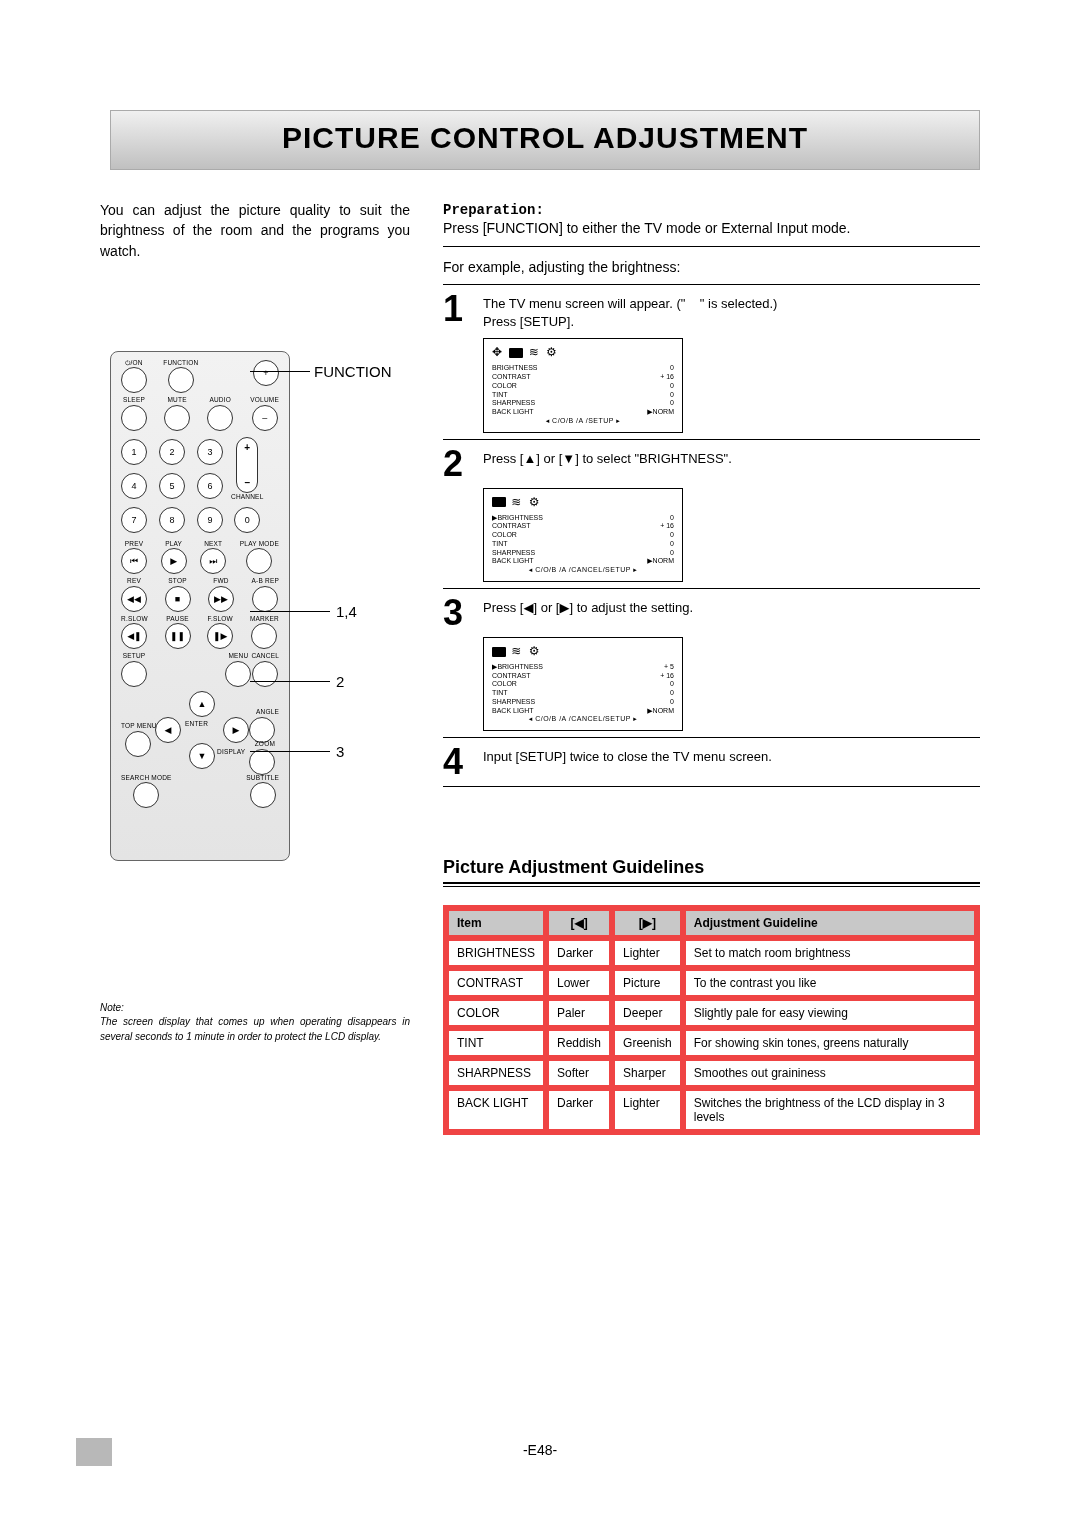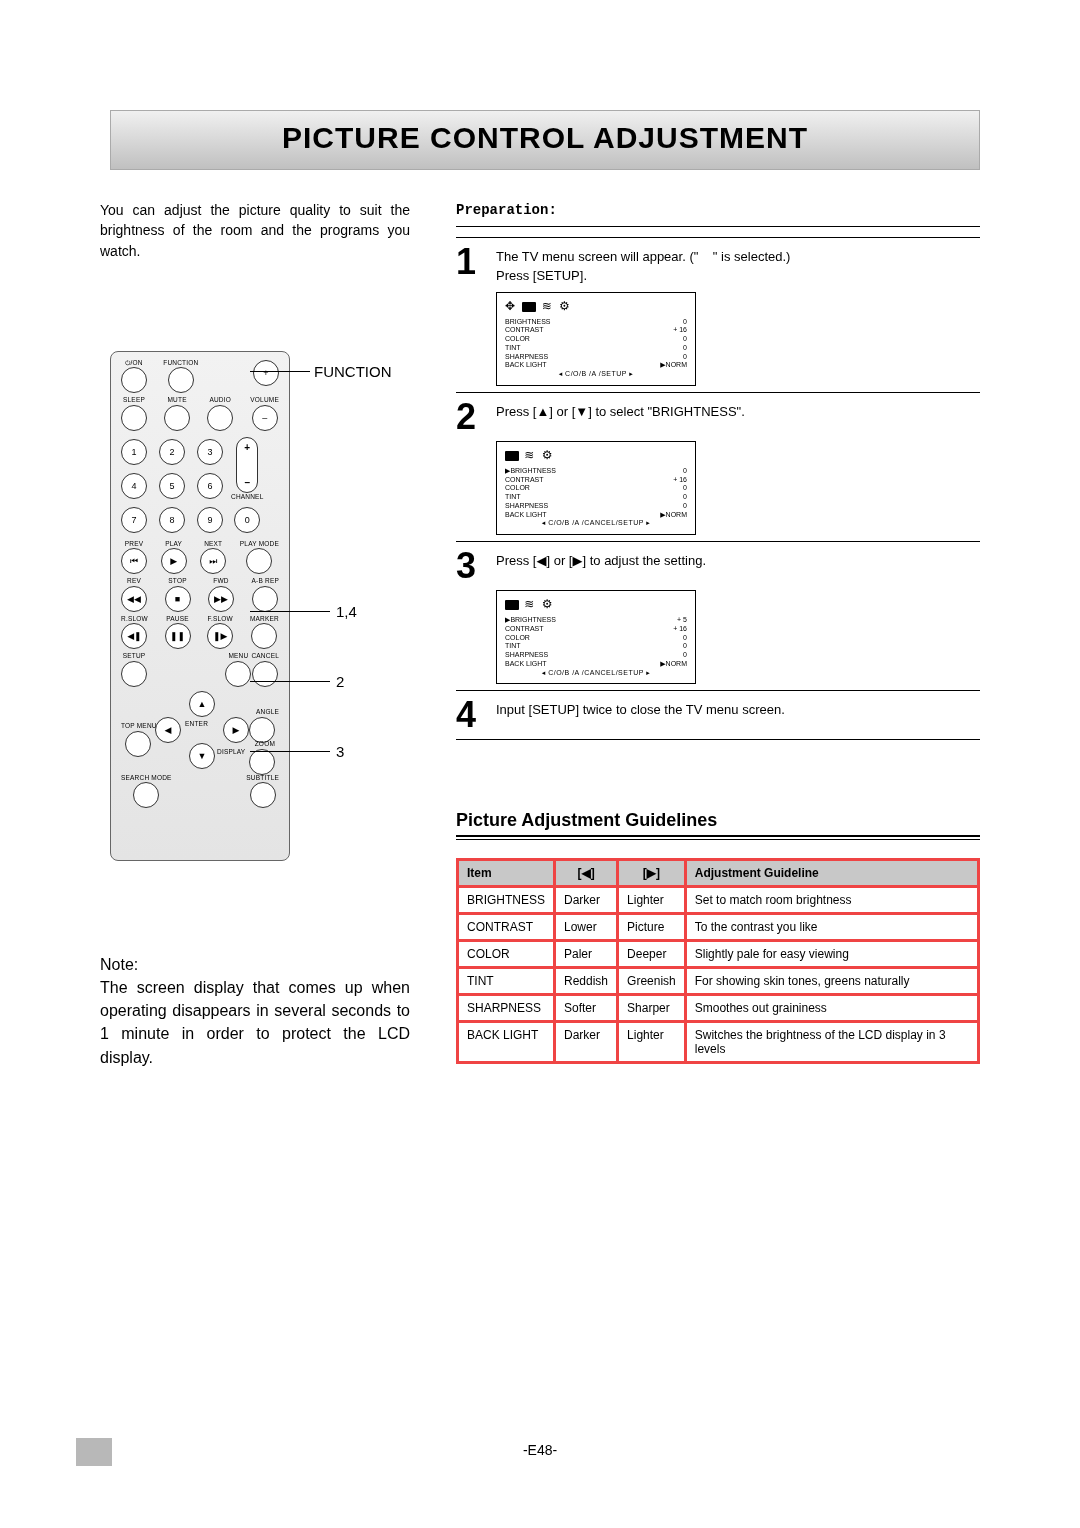--- a/index.html
+++ b/index.html
@@ -22,21 +22,21 @@
     margin-bottom: 30px;
     margin-left: 10px;
   }
   .title-bar h1 {
     font-size: 30px;
     font-weight: bold;
     letter-spacing: 1px;
   }
   .columns {
     display: flex;
-    gap: 46px;
+    gap: 33px;
   }
   .col-left {
     width: 310px;
     flex-shrink: 0;
   }
   .col-right {
     flex: 1;
   }
   .intro-left {
     font-size: 14px;
@@ -109,21 +109,21 @@
     font-weight: bold;
     margin-top: 70px;
   }
   table.guide {
     border-collapse: collapse;
     width: 100%;
     font-size: 12px;
     margin-top: 0;
   }
   table.guide th, table.guide td {
-    border: 3px solid #ef4444;
+    border: 6px solid #ef4444;
     padding: 5px 8px;
     text-align: left;
     vertical-align: top;
   }
   table.guide th {
     background: #c8c8c8;
     font-weight: bold;
   }
   table.guide th.arrowcol { text-align: center; }
 
@@ -157,24 +157,25 @@
 
   .annot {
     position:absolute;
     font-size:15px;
   }
   .annot-line {
     position:absolute; background:#000; height:1px;
   }
 
   .note-block {
-    font-size: 16px;
+    font-size: 10px;
     line-height: 1.45;
-    margin-top: 72px;
+    margin-top: 120px;
     text-align: justify;
+    font-style: italic;
   }
 
   .page-num {
     position: absolute;
     bottom: 70px;
     left: 0; right: 0;
     text-align: center;
     font-size: 14px;
   }
   .corner-tab {
@@ -393,21 +394,23 @@
       </div>
 
       <div class="note-block">
         <div>Note:</div>
         <div>The screen display that comes up when operating disappears in several seconds to 1 minute in order to protect the LCD display.</div>
       </div>
     </div>
 
     <div class="col-right">
       <p><span class="prep-label">Preparation:</span></p>
+      <p class="prep-text">Press [FUNCTION] to either the TV mode or External Input mode.</p>
       <hr class="hr">
+      <p class="example-text">For example, adjusting the brightness:</p>
       <hr class="hr-thin">
 
       <div class="steps">
 
         <div class="step">
           <div class="step-num">1</div>
           <div class="step-body">
             <div>The TV menu screen will appear. (" &nbsp;&nbsp; " is selected.)</div>
             <div>Press [SETUP].</div>
           </div>

